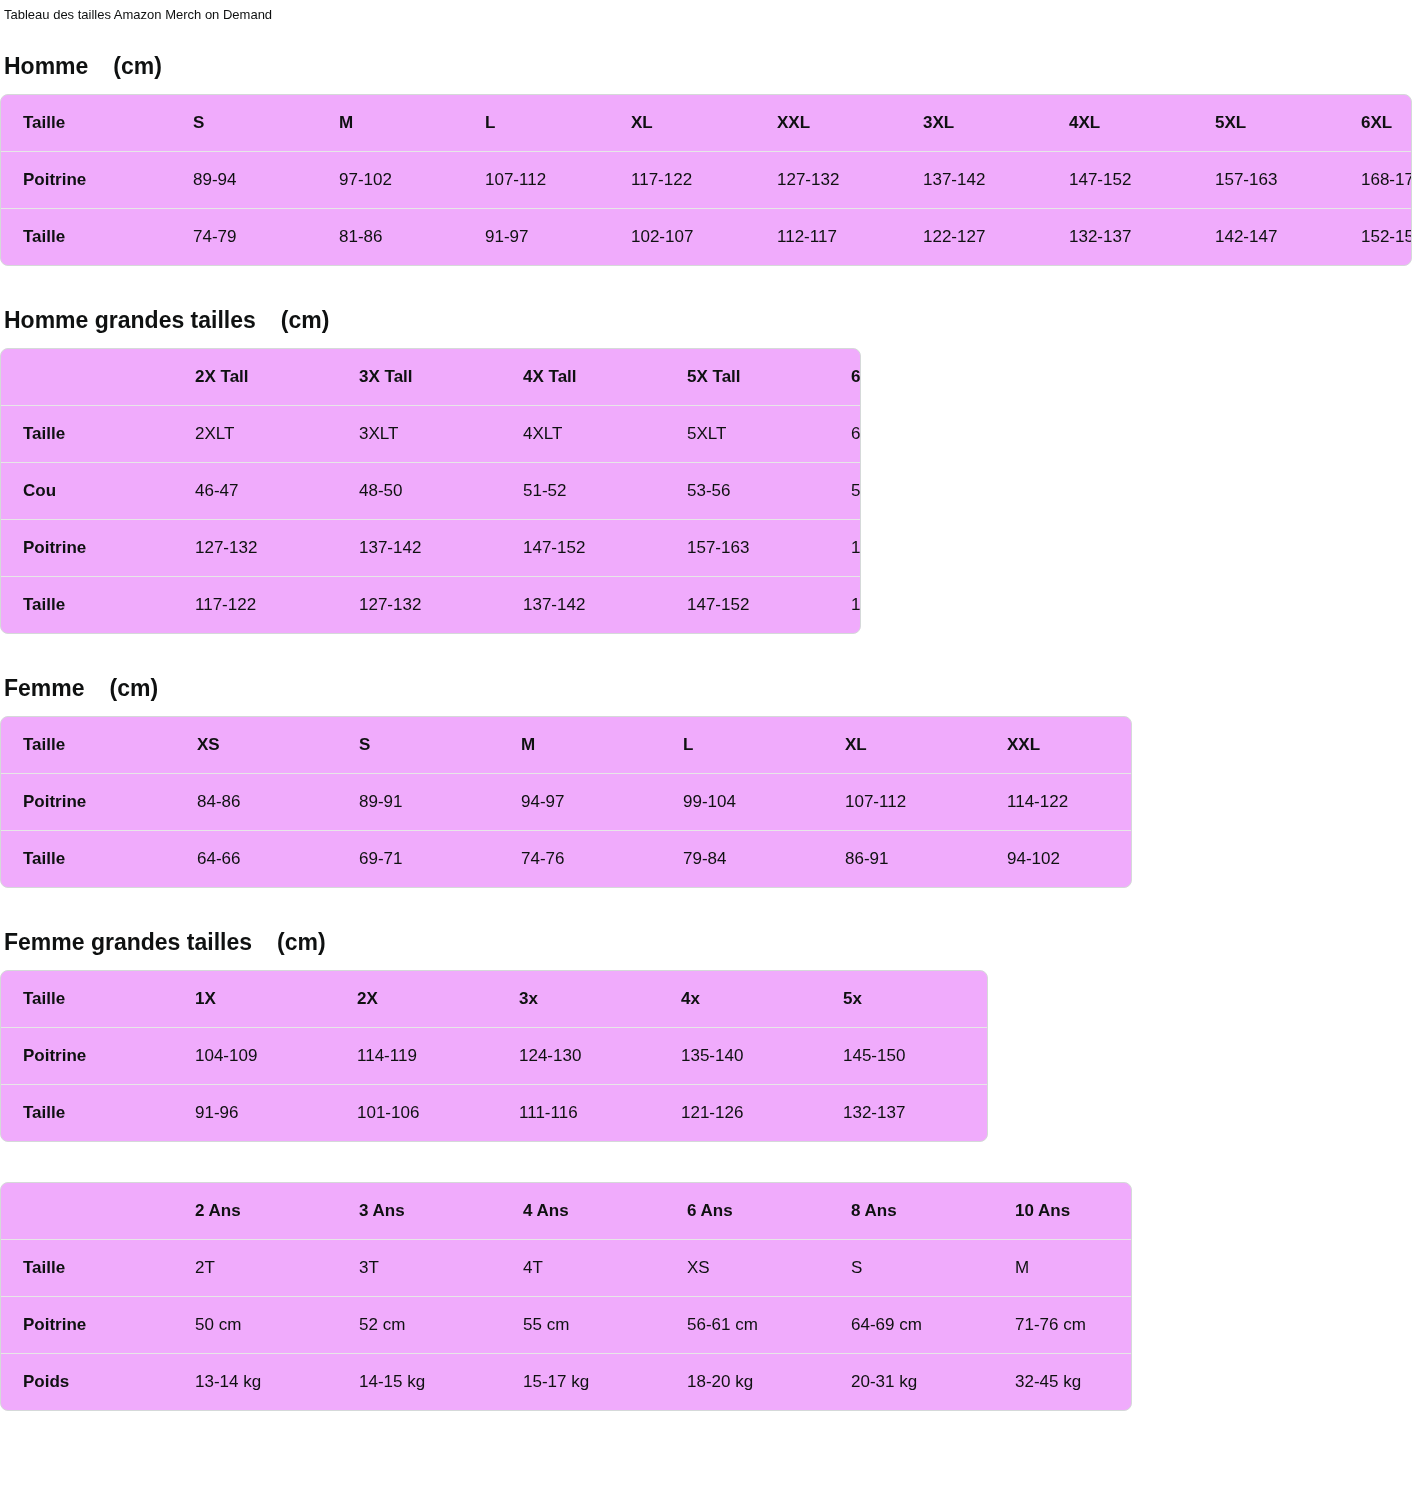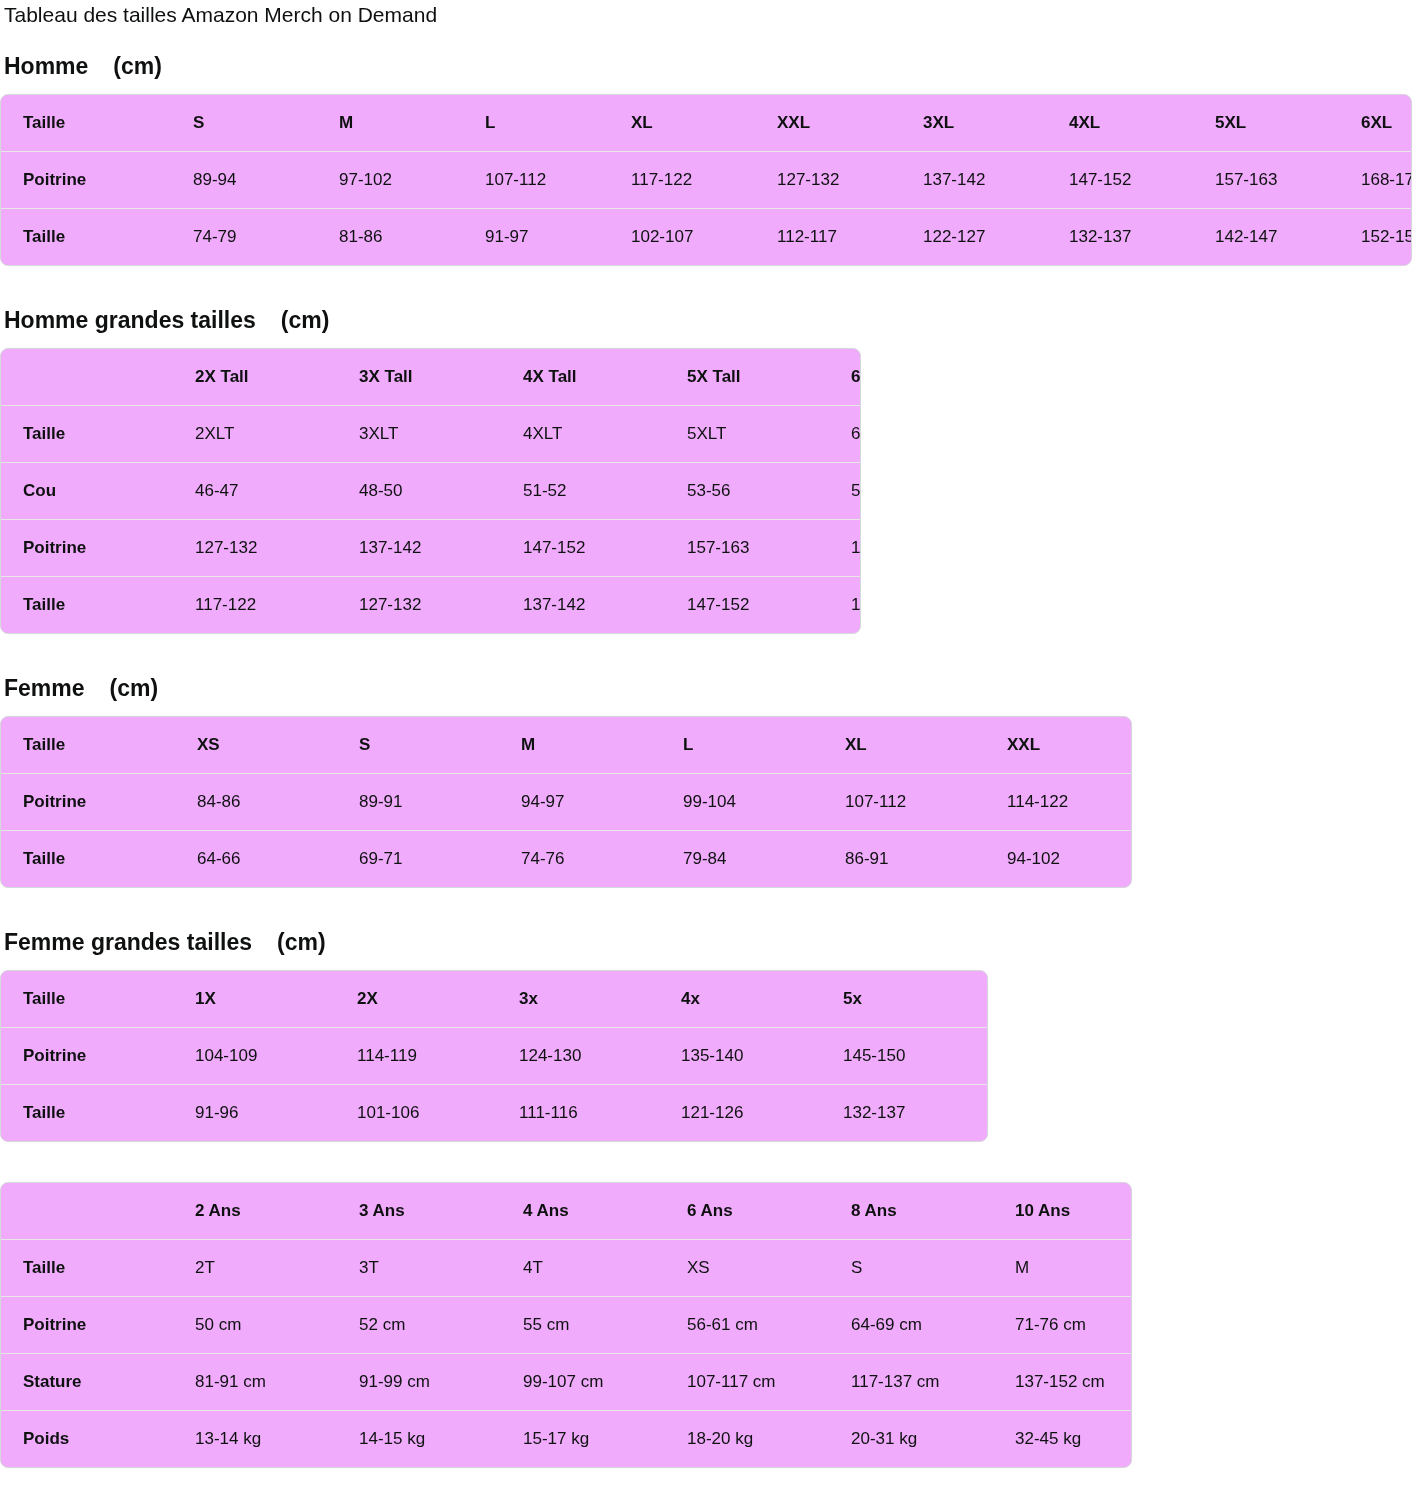--- a/index.html
+++ b/index.html
@@ -12,21 +12,21 @@
     font-family: "Liberation Sans", sans-serif;
     color: #0f1111;
     -webkit-font-smoothing: antialiased;
   }
   .page {
     width: 1417px;
     box-sizing: border-box;
     padding: 0 0 20px 0;
   }
   .doc-title {
-    font-size: 21px;
+    font-size: 13px;
     line-height: 22px;
     color: #0f1111;
     padding: 4px 0 0 4px;
     margin: 0 0 26px 0;
     font-weight: 400;
   }
   .section-heading {
     font-size: 23px;
     line-height: 28px;
     font-weight: 700;
@@ -324,30 +324,20 @@
             <td class="rowhead">Poitrine</td>
             <td>50 cm</td>
             <td>52 cm</td>
             <td>55 cm</td>
             <td>56-61 cm</td>
             <td>64-69 cm</td>
             <td>71-76 cm</td>
 
           </tr>
           <tr>
-            <td class="rowhead">Stature</td>
-            <td>81-91 cm</td>
-            <td>91-99 cm</td>
-            <td>99-107 cm</td>
-            <td>107-117 cm</td>
-            <td>117-137 cm</td>
-            <td>137-152 cm</td>
-
-          </tr>
-          <tr>
             <td class="rowhead">Poids</td>
             <td>13-14 kg</td>
             <td>14-15 kg</td>
             <td>15-17 kg</td>
             <td>18-20 kg</td>
             <td>20-31 kg</td>
             <td>32-45 kg</td>
 
           </tr>
         </tbody>

